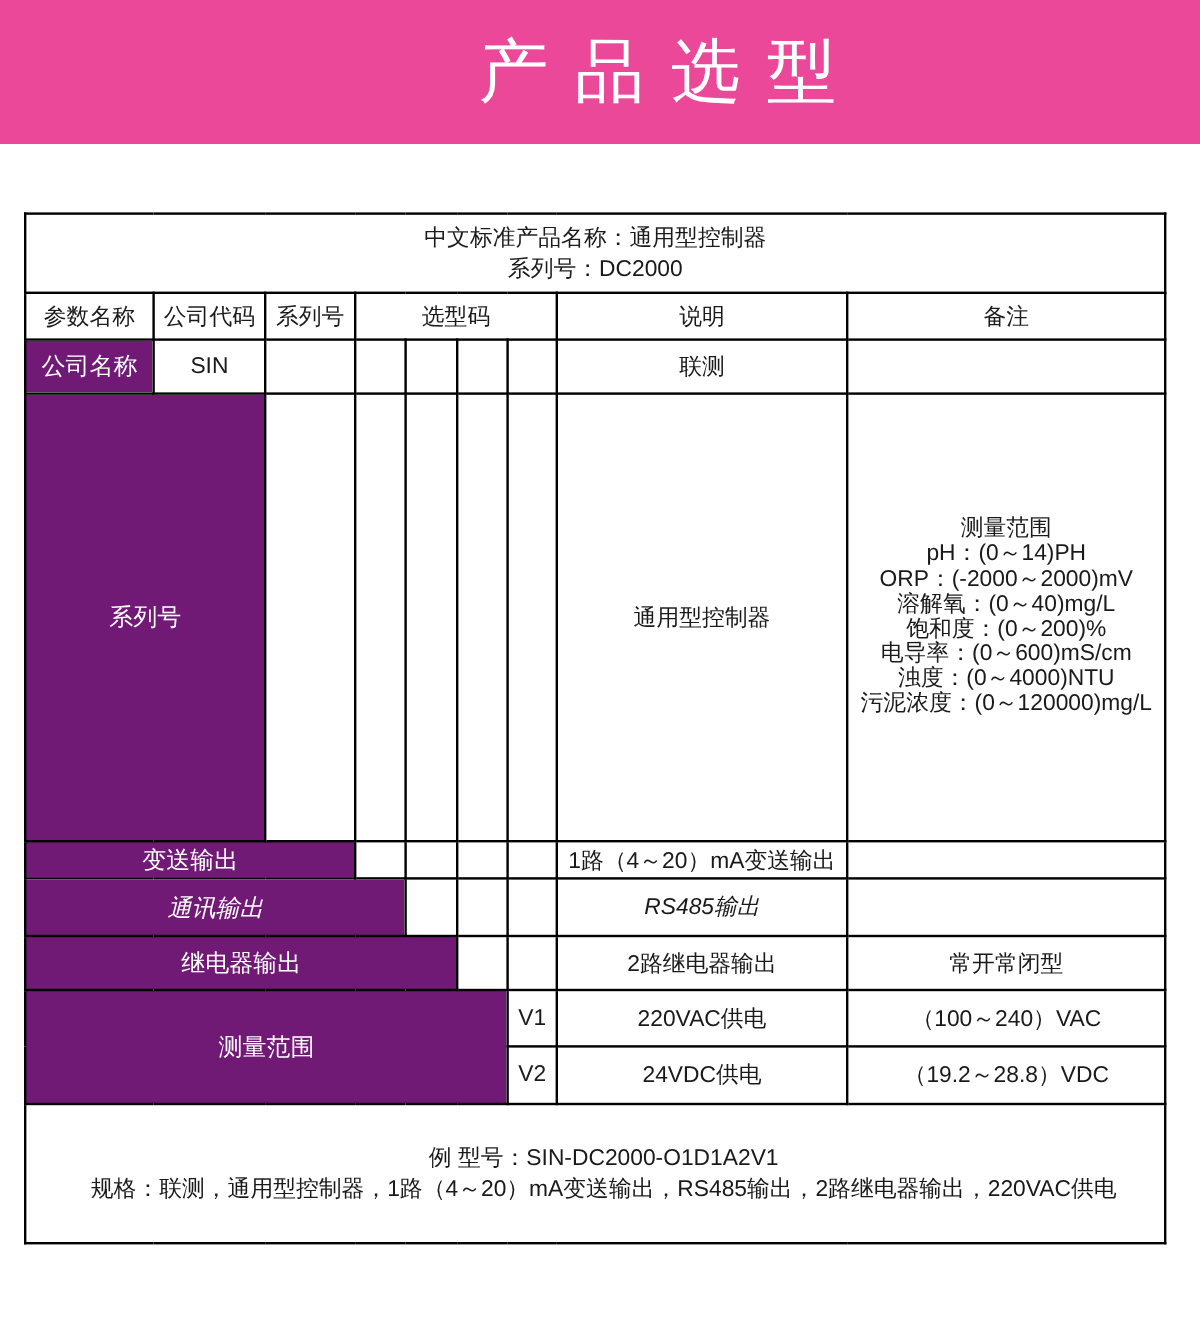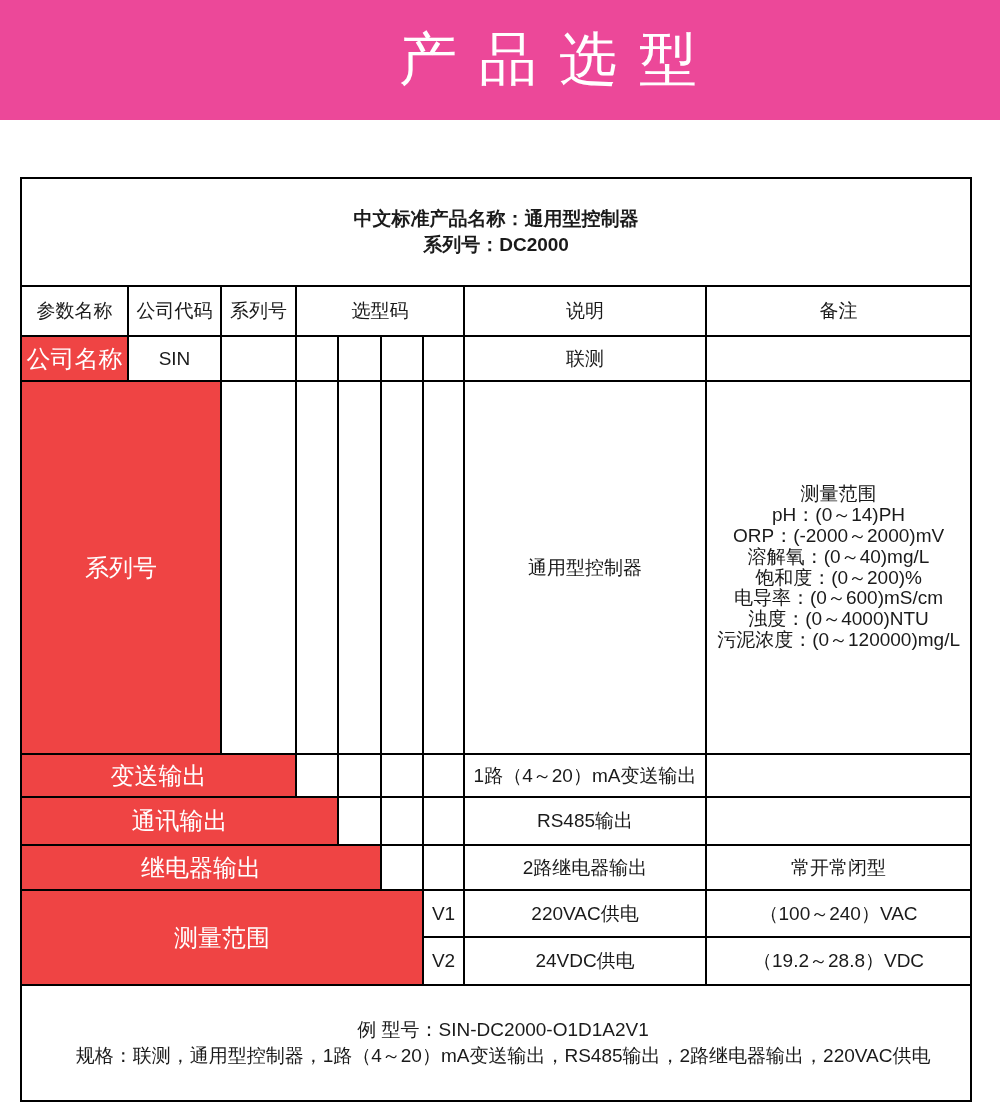--- a/index.html
+++ b/index.html
@@ -39,45 +39,45 @@
     color: #1a1a1a;
   }
   table.sel-table td {
     border: 2px solid #000000;
     text-align: center;
     vertical-align: middle;
     padding: 0;
     overflow: hidden;
   }
   td.blue {
-    background: #ef4444;
+    background: #701a75;
     color: #ffffff;
-    font-size: 24px;
+    font-size: 20px;
   }
   .two-line {
     display: flex;
     flex-direction: column;
     justify-content: space-evenly;
     height: 100%;
   }
   td.footer-cell { text-align: left; }
   td.footer-cell .two-line div { padding-left: 14px; }
   .remark-lines {
     display: flex;
     flex-direction: column;
     justify-content: space-evenly;
     height: 100%;
   }
   .remark-lines div { line-height: 1.1; white-space: nowrap; }
-  tr.r-title    { height: 108px; font-weight: bold; }
-  tr.r-header   { height: 50px; }
+  tr.r-title    { height: 66px; }
+  tr.r-header   { height: 39px; }
   tr.r-company  { height: 45px; }
   tr.r-series   { height: 373px; }
-  tr.r-transmit { height: 43px; }
-  tr.r-comm     { height: 48px; }
+  tr.r-transmit { height: 31px; }
+  tr.r-comm     { height: 48px; font-style: italic; }
   tr.r-relay    { height: 45px; }
   tr.r-v1       { height: 47px; }
   tr.r-v2       { height: 48px; }
   tr.r-footer   { height: 116px; }
 </style>
 </head>
 <body>
 
 <div class="banner">
   <div class="banner-title">产品选型</div>

